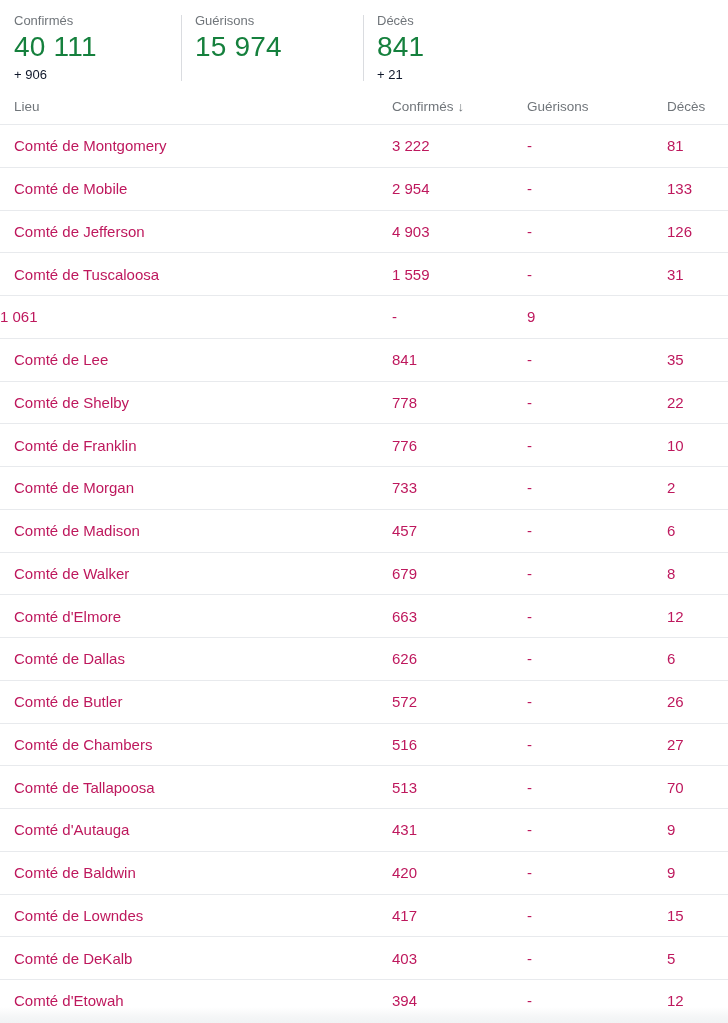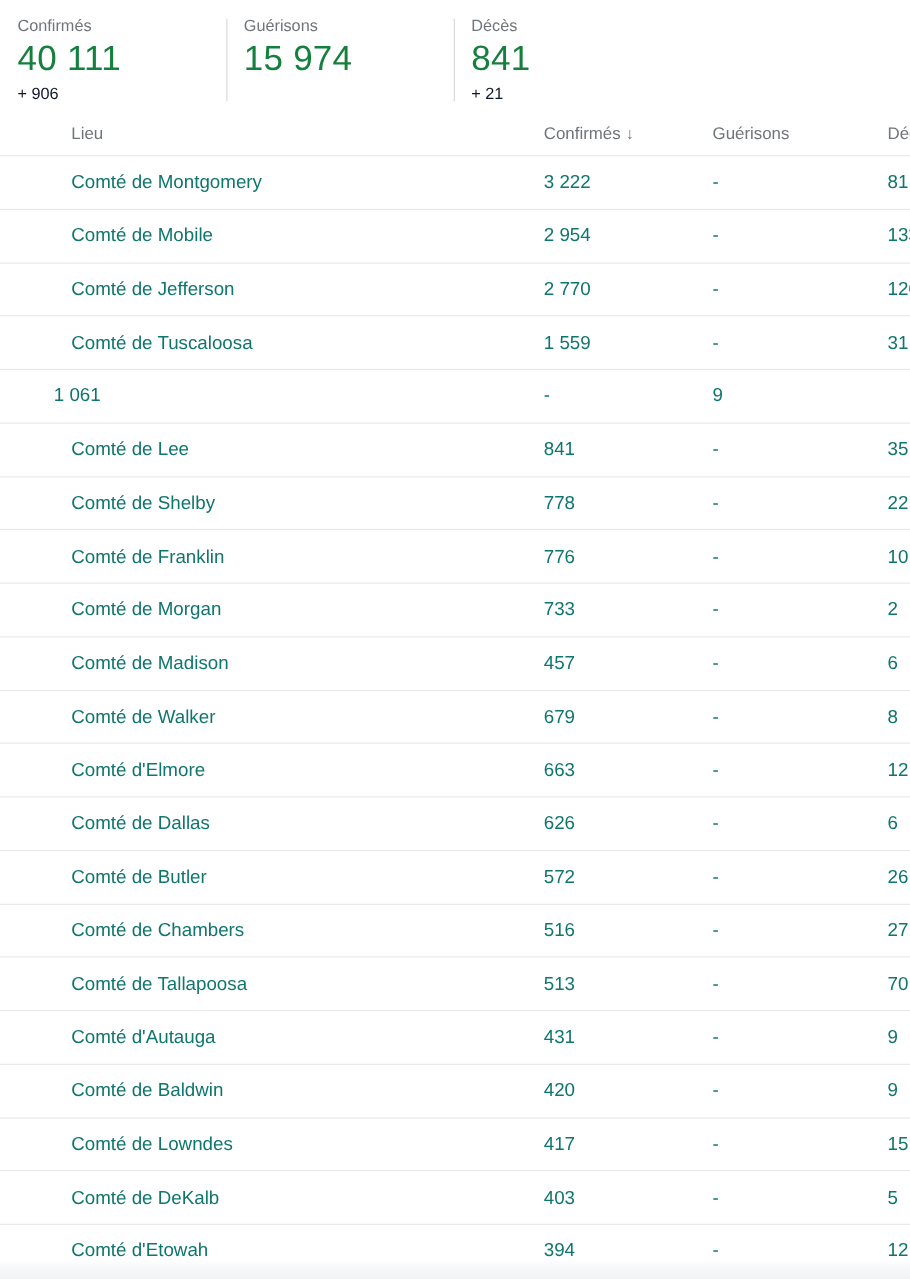--- a/index.html
+++ b/index.html
@@ -10,26 +10,26 @@
   
   .summary { display:flex; height:89px; padding-top:13px; }
   .scard { width:181px; padding-left:14px; }
   .scard.c2, .scard.c3 { padding-left:13px; }
   .slabel { font-size:13px; line-height:16px; color:#70757a; }
   .svalue { font-size:28px; line-height:34px; color:#15803d; margin-top:1px; letter-spacing:0.2px; }
   .sdelta { font-size:13px; line-height:16px; color:#0f172a; margin-top:3px; min-height:16px; }
   .vdiv { width:1px; background:#dadce0; height:66px; margin-top:2px; }
 
   
-  .grid { display:grid; grid-template-columns:392px 135px 140px 61px; align-items:center;padding-left:43px; }
+  .grid { display:grid; grid-template-columns:392px 135px 140px 61px; align-items:center; }
   .thead { height:36px; border-bottom:1px solid #e8eaed; color:#70757a; font-size:13.5px; }
   .thead .hc { padding-left:0; cursor:pointer; }
   .thead .h-lieu { padding-left:14px; }
   .sort-arrow { color:#70757a; font-size:13px; margin-left:4px; }
-  .trow { height:42.75px; border-bottom:1px solid #e8eaed; font-size:15px; color:#0f766e; }
+  .trow { height:42.75px; border-bottom:1px solid #e8eaed; font-size:15px; color:#be185d; }
   .trow .cell { white-space:nowrap; overflow:hidden; }
   .trow .c-lieu { padding-left:14px; }
 
   
   .bottom-fade { position:absolute; left:0; bottom:0; width:728px; height:16px;
     background:linear-gradient(to bottom,#ffffff 0%,#f5f6f7 60%,#f1f3f4 100%); }
 </style>
 </head>
 <body>
 
@@ -78,21 +78,21 @@
 
   <div class="grid trow">
     <div class="cell c-lieu">Comté de Mobile</div>
     <div class="cell">2 954</div>
     <div class="cell">-</div>
     <div class="cell">133</div>
   </div>
 
   <div class="grid trow">
     <div class="cell c-lieu">Comté de Jefferson</div>
-    <div class="cell">2 770</div>
+    <div class="cell">4 903</div>
     <div class="cell">-</div>
     <div class="cell">126</div>
   </div>
 
   <div class="grid trow">
     <div class="cell c-lieu">Comté de Tuscaloosa</div>
     <div class="cell">1 559</div>
     <div class="cell">-</div>
     <div class="cell">31</div>
   </div>

